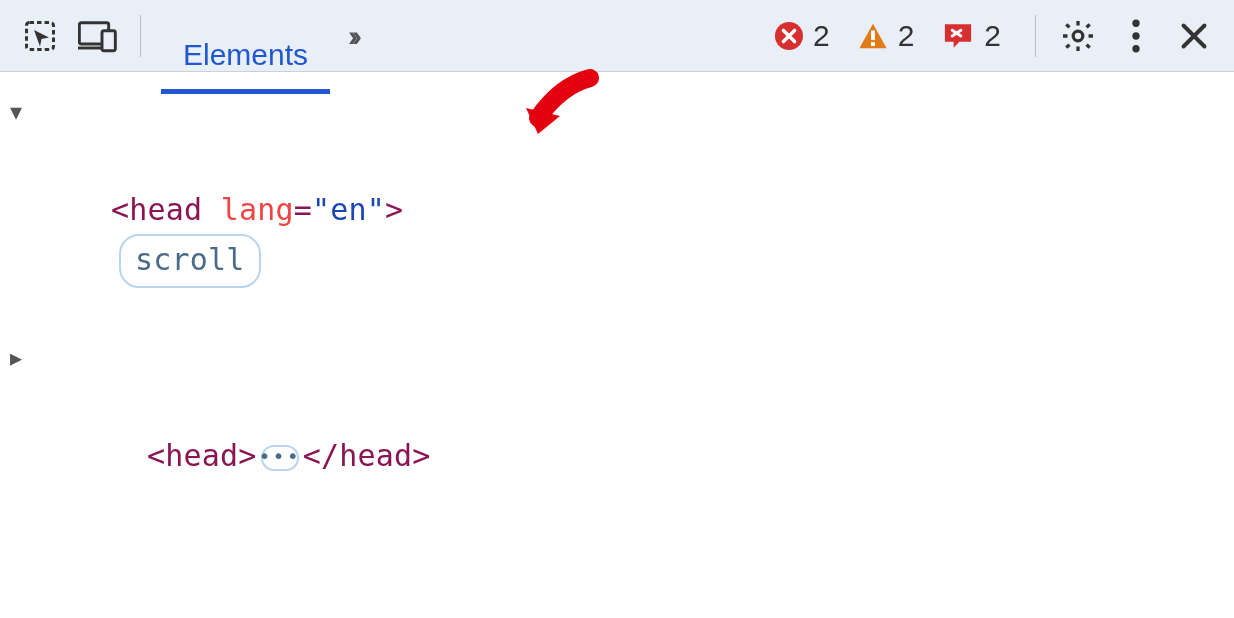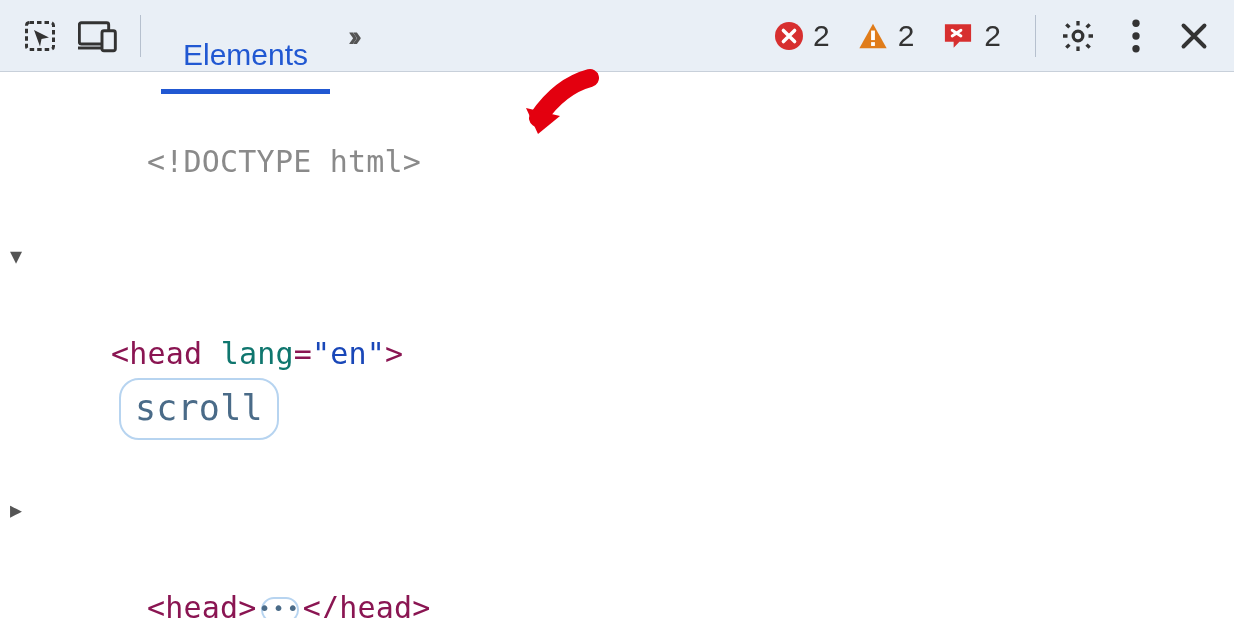--- a/index.html
+++ b/index.html
@@ -72,28 +72,28 @@
     position: absolute;
     left: -28px;
     top: 6px;
     font-size: 20px;
     color: #555;
     cursor: pointer;
     user-select: none;
   }
   .gray   { color: #8a8a8a; }
   .tag    { color: #8a1552; }
-  .attrn  { color: #0f766e; }
+  .attrn  { color: #ef4444; }
   .attrv  { color: #1947b8; }
   .badge {
     display: inline-block;
     border: 2px solid #b7d4f0;
     border-radius: 20px;
     color: #4a6b88;
-    font-size: 35px;
+    font-size: 30px;
     padding: 0px 14px 2px 14px;
     margin-left: 8px;
     background: #fff;
     vertical-align: 3px;
   }
   .ellipsis {
     display: inline-flex;
     align-items: center;
     justify-content: center;
     width: 38px;
@@ -185,23 +185,20 @@
   </div>
 </div>
 
 <div class="tree">
 
   <svg class="arrow" width="90" height="80" viewBox="0 0 90 80">
     <path d="M70 10 Q40 18 18 50" stroke="#e3000f" stroke-width="18" fill="none" stroke-linecap="round"></path>
     <path d="M6 40 L18 66 L40 48 Z" fill="#e3000f"></path>
   </svg>
 
-  <div class="line i1">
-    <span class="gray">&lt;!DOCTYPE html&gt;</span>
-  </div>
 
   <div class="line">
     <span class="caret">▼</span>
     <span class="tag">&lt;</span><span class="tag">head</span><span class="tag"> </span><span class="attrn">lang</span><span class="tag">=</span><span class="attrv">"en"</span><span class="tag">&gt;</span>
     <span class="badge">scroll</span>
   </div>
 
   <div class="line i1">
     <span class="caret">▶</span>
     <span class="tag">&lt;</span><span class="tag">head</span><span class="tag">&gt;</span><span class="ellipsis">•••</span><span class="tag">&lt;/</span><span class="tag">head</span><span class="tag">&gt;</span>

